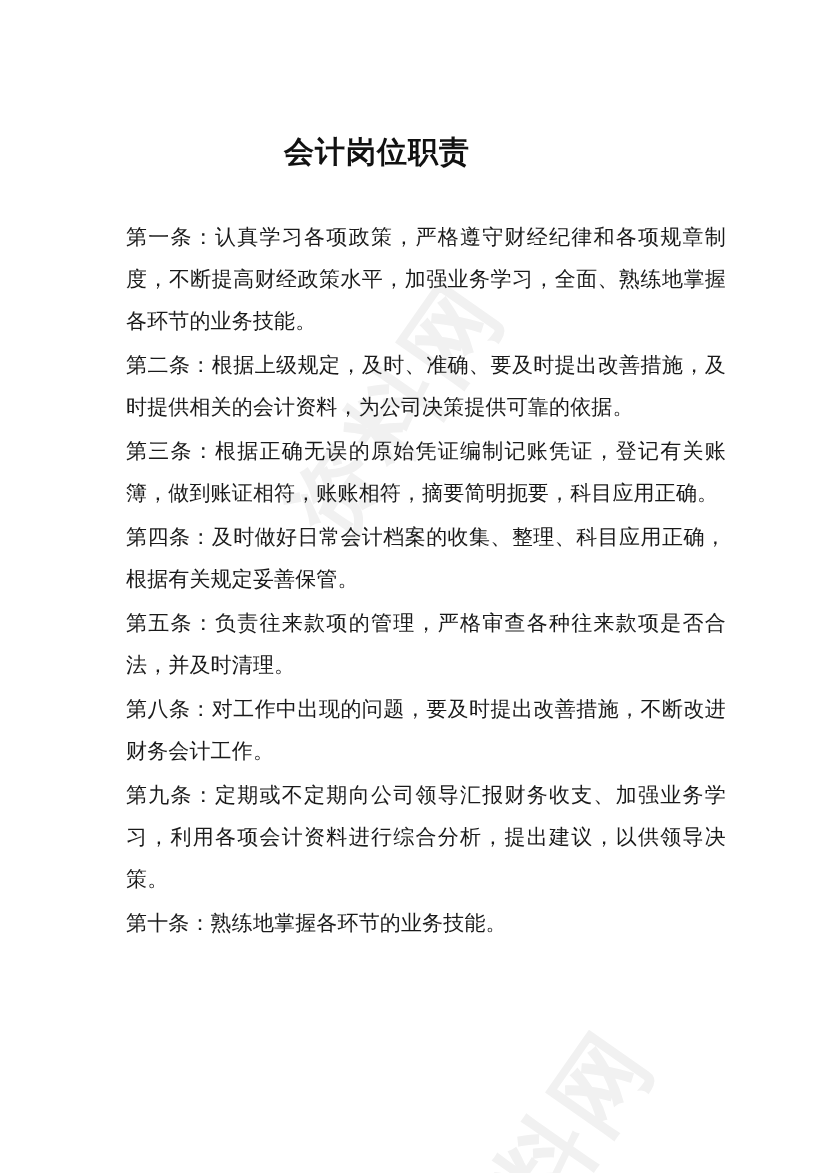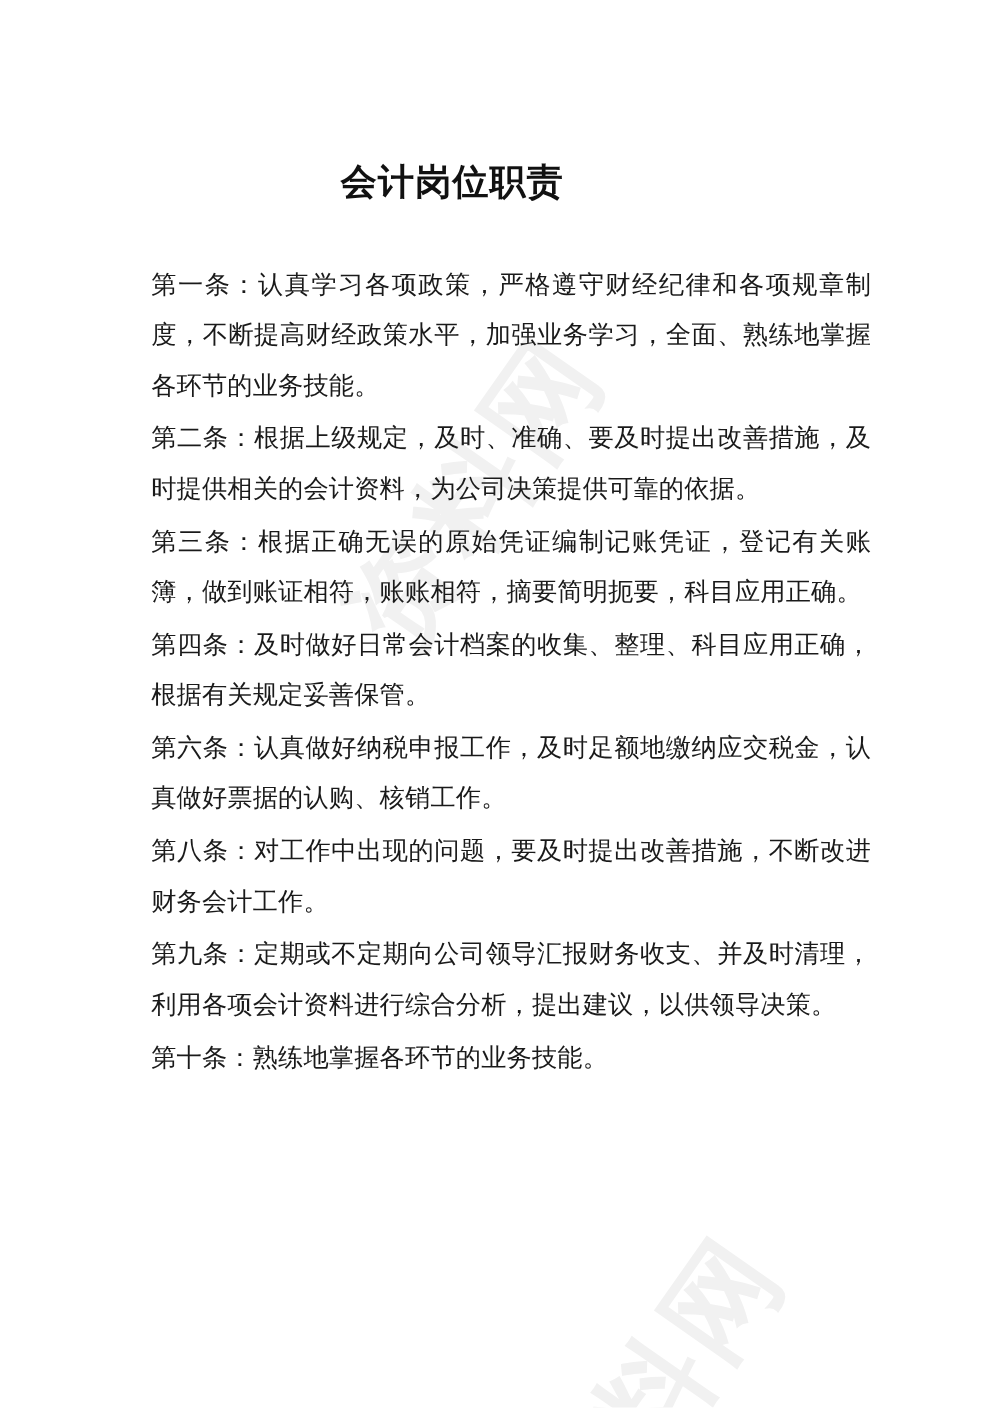--- a/index.html
+++ b/index.html
@@ -71,19 +71,19 @@
   <div class="watermark wm-1">资料网</div>
   <div class="watermark wm-2">资料网</div>
 
   <h1 class="title">会计岗位职责</h1>
 
   <div class="content">
     <p class="article">第一条：认真学习各项政策，严格遵守财经纪律和各项规章制度，不断提高财经政策水平，加强业务学习，全面、熟练地掌握各环节的业务技能。</p>
     <p class="article">第二条：根据上级规定，及时、准确、要及时提出改善措施，及时提供相关的会计资料，为公司决策提供可靠的依据。</p>
     <p class="article">第三条：根据正确无误的原始凭证编制记账凭证，登记有关账簿，做到账证相符，账账相符，摘要简明扼要，科目应用正确。</p>
     <p class="article">第四条：及时做好日常会计档案的收集、整理、科目应用正确，根据有关规定妥善保管。</p>
-    <p class="article">第六条：认真做好纳税申报工作，及时足额地缴纳应交税金，认真做好票据的认购、核销工作。</p>
+    <p class="article">第五条：负责往来款项的管理，严格审查各种往来款项是否合法，并及时清理。</p>
     <p class="article">第八条：对工作中出现的问题，要及时提出改善措施，不断改进财务会计工作。</p>
-    <p class="article">第九条：定期或不定期向公司领导汇报财务收支、并及时清理，利用各项会计资料进行综合分析，提出建议，以供领导决策。</p>
+    <p class="article">第九条：定期或不定期向公司领导汇报财务收支、加强业务学习，利用各项会计资料进行综合分析，提出建议，以供领导决策。</p>
     <p class="article">第十条：熟练地掌握各环节的业务技能。</p>
   </div>
 
 </div>
 
 </body></html>

